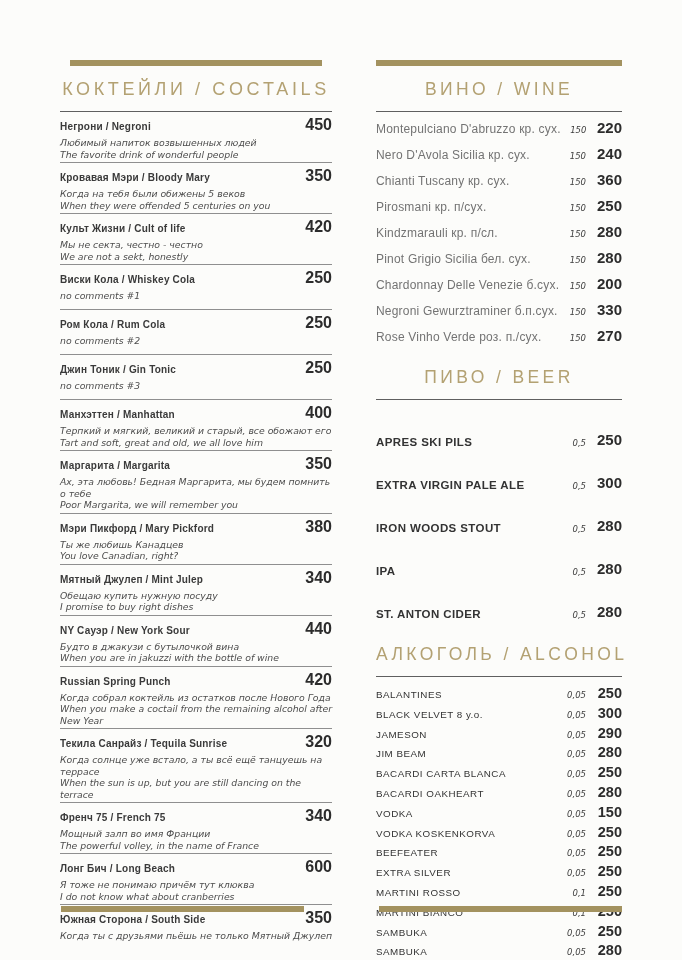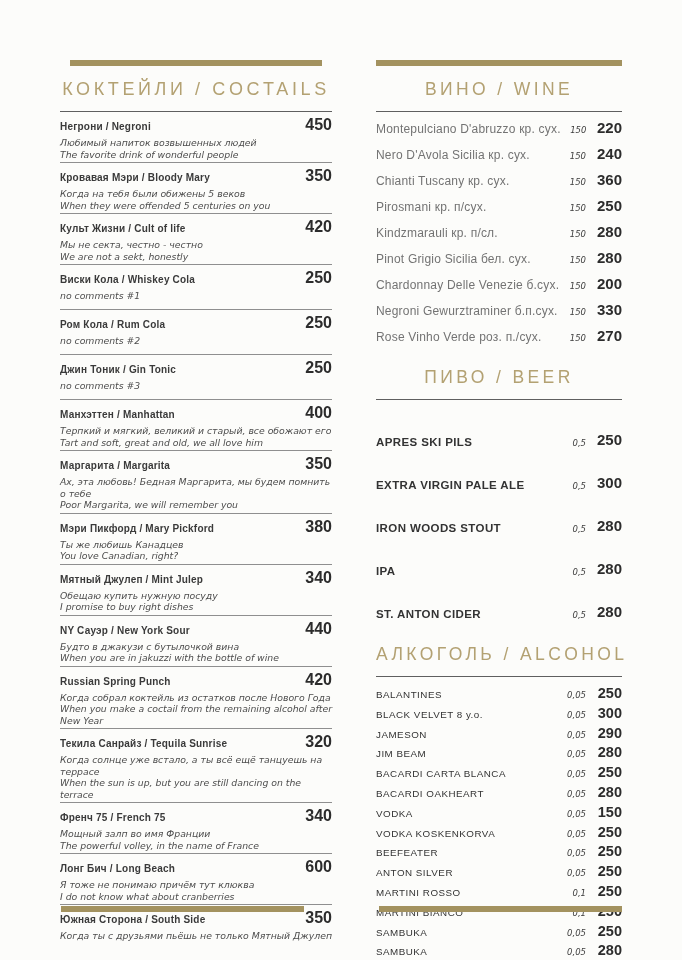--- a/index.html
+++ b/index.html
@@ -413,21 +413,21 @@
           <span class="price">250</span>
         </div>
 
         <div class="alco-row">
           <span class="a-name">BEEFEATER</span>
           <span class="vol">0,05</span>
           <span class="price">250</span>
         </div>
 
         <div class="alco-row">
-          <span class="a-name">ANTON SILVER</span>
+          <span class="a-name">EXTRA SILVER</span>
           <span class="vol">0,05</span>
           <span class="price">250</span>
         </div>
 
         <div class="alco-row">
           <span class="a-name">MARTINI ROSSO</span>
           <span class="vol">0,1</span>
           <span class="price">250</span>
         </div>
 

